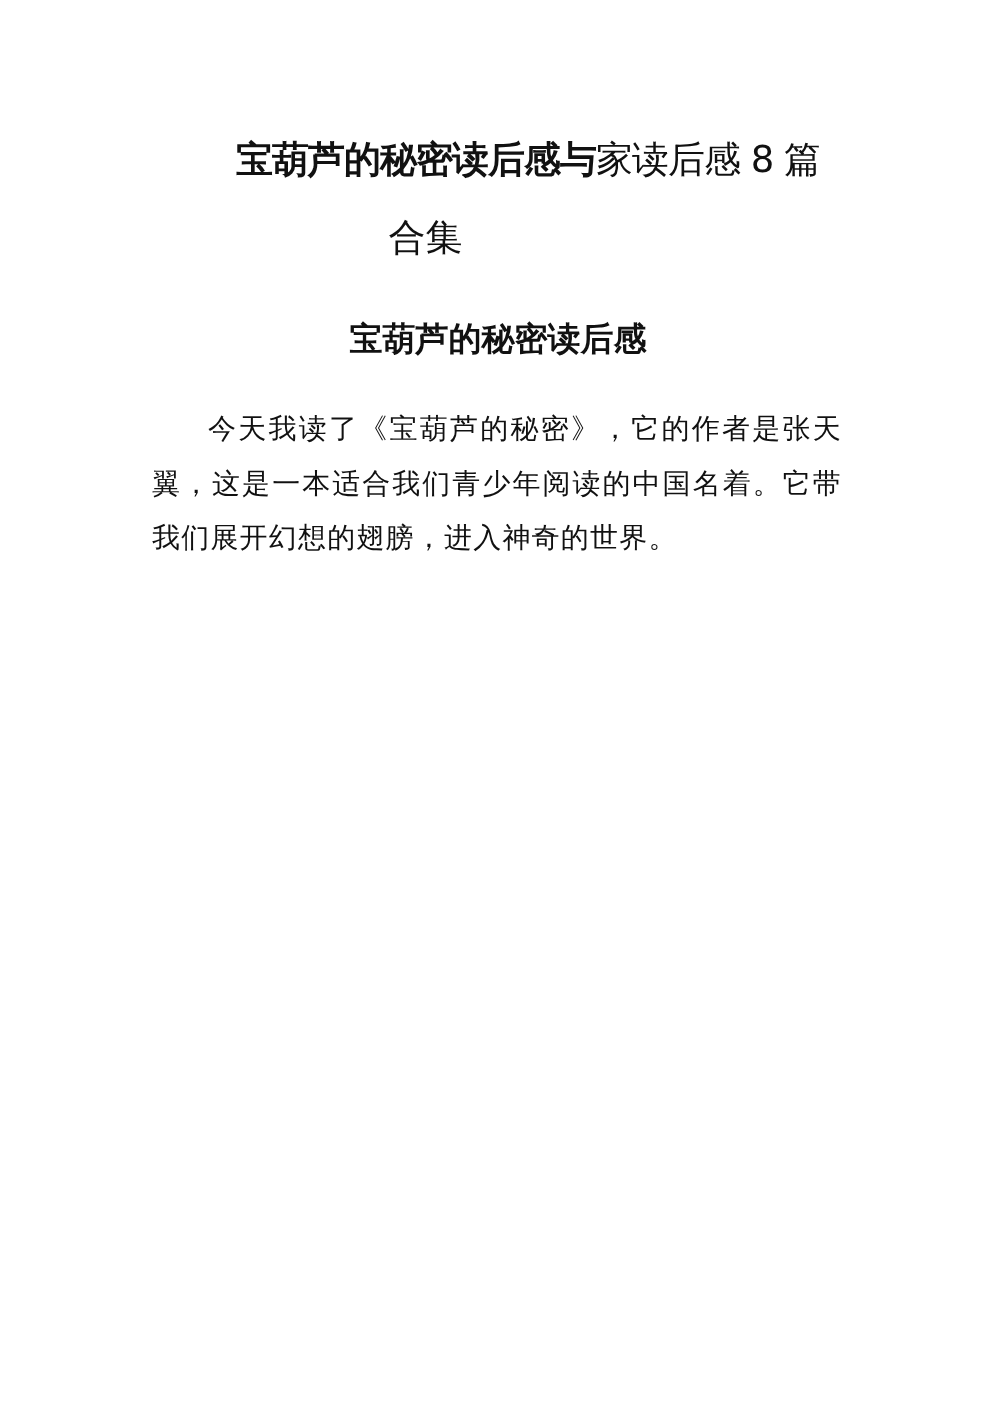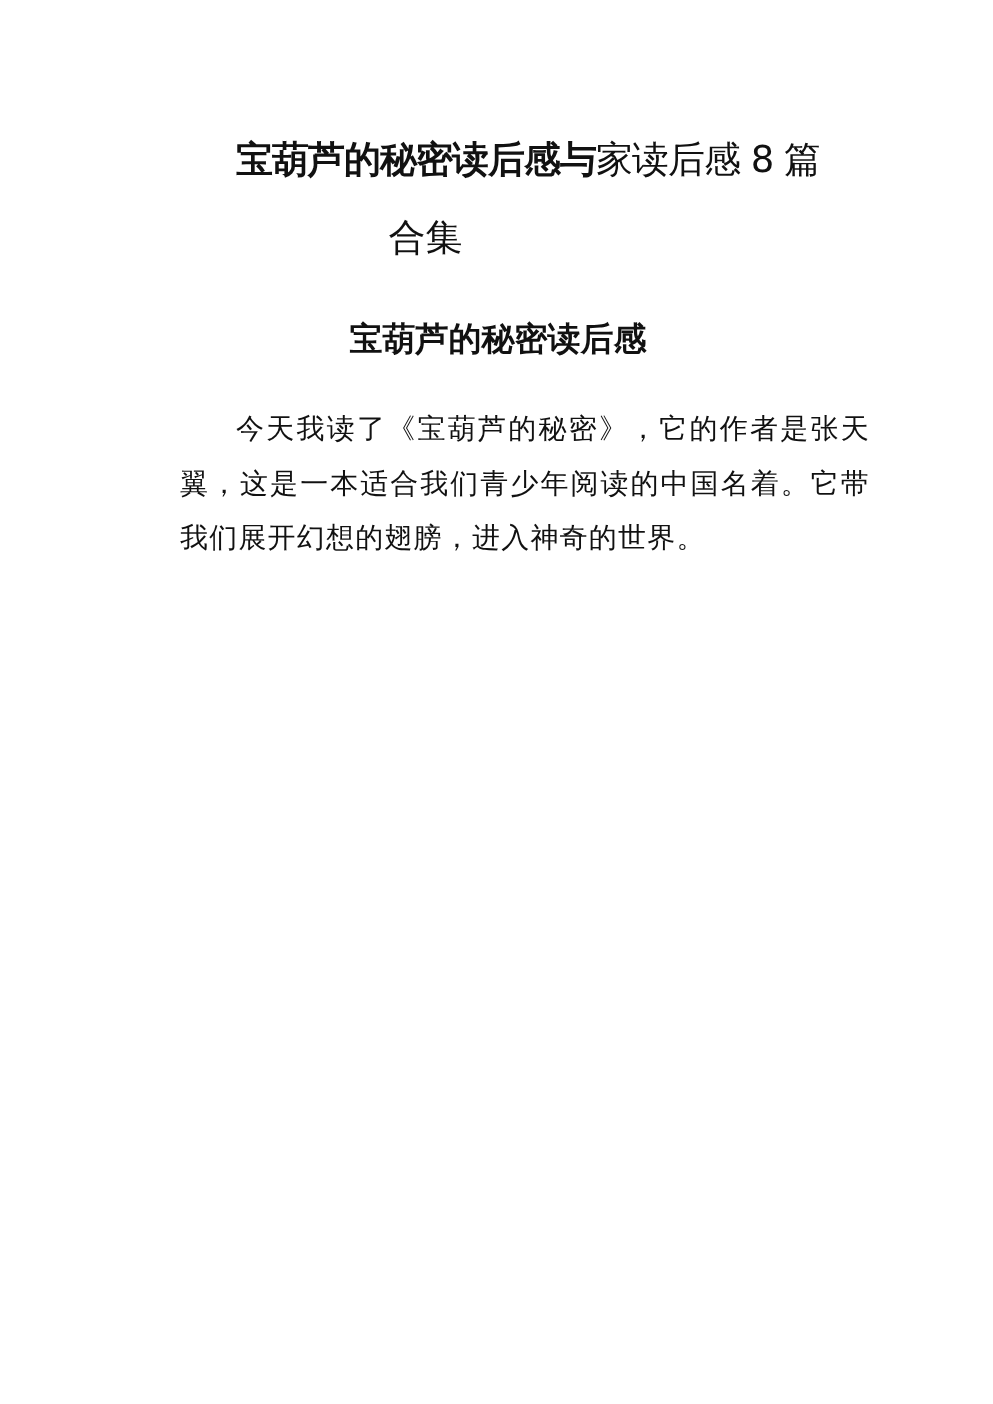--- a/index.html
+++ b/index.html
@@ -7,21 +7,21 @@
       font-family: "DejaVu Serif", "Liberation Serif", serif; color: #111; }
     .title-line1 { position: absolute; top: 134px; left: 236px; width: 620px;
       font-size: 37px; line-height: 52px; white-space: nowrap; letter-spacing: -1px; }
     .title-bold { font-family: Liberation Sans, sans-serif; font-weight: bold; }
     .title-reg { font-family: "DejaVu Sans", "Liberation Sans", sans-serif; font-weight: normal; text-align: center; }
     .title-line2 { position: absolute; top: 212px; left: 0; width: 851px; text-align: center;
       font-family: "DejaVu Sans", "Liberation Sans", sans-serif; font-size: 37px; line-height: 52px; padding-left: 0; }
     .title-line2 span { display: inline-block; margin-left: 0; }
     .subtitle { position: absolute; top: 314px; left: 0; width: 924px; text-align: center;
       font-family: "DejaVu Sans", "Liberation Sans", sans-serif; font-weight: bold; font-size: 33px; line-height: 50px; padding-left: 72px; box-sizing: border-box; }
-    .body { position: absolute; top: 402px; left: 152px; width: 690px; margin-left: 28px; }
+    .body { position: absolute; top: 402px; left: 152px; width: 690px; }
     .para { margin: 0 0 6px 0; font-size: 28px; line-height: 54.5px; text-indent: 56px;
       text-align: justify; letter-spacing: 1.2px; }
   </style>
 </head>
 <body>
 
 <div class="title-line1">
   <span class="title-bold">宝葫芦的秘密读后感与</span><span class="title-reg">家读后感 8 篇</span>
 </div>
 <div class="title-line2">

